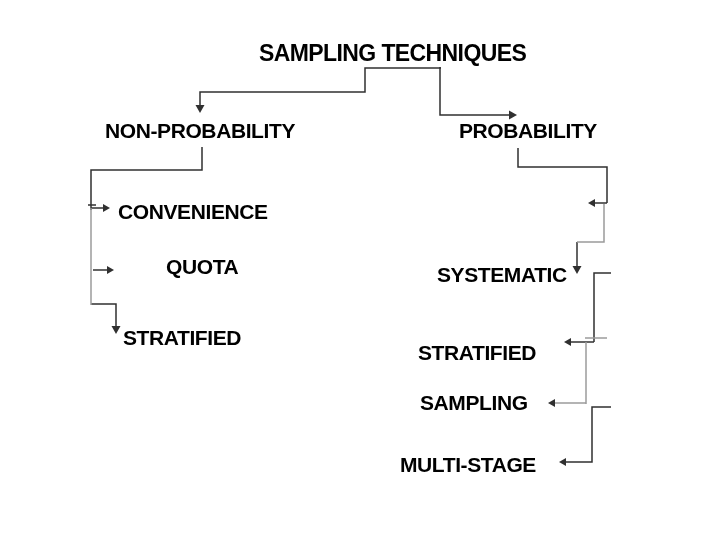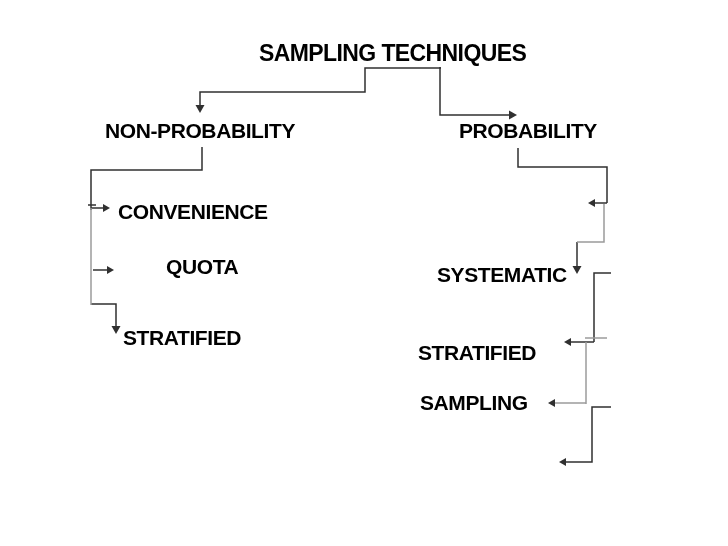--- a/index.html
+++ b/index.html
@@ -87,14 +87,15 @@
   <div class="node n-nonprob">NON-PROBABILITY</div>
   <div class="node n-prob">PROBABILITY</div>
 
   <div class="node n-conv">CONVENIENCE</div>
   <div class="node n-quota">QUOTA</div>
   <div class="node n-purp">STRATIFIED</div>
 
   <div class="node n-syst">SYSTEMATIC</div>
   <div class="node n-strat">STRATIFIED</div>
   <div class="node n-clust">SAMPLING</div>
+  <div class="node n-multi">MULTI-STAGE</div>
 
 </div>
 
 </body></html>

